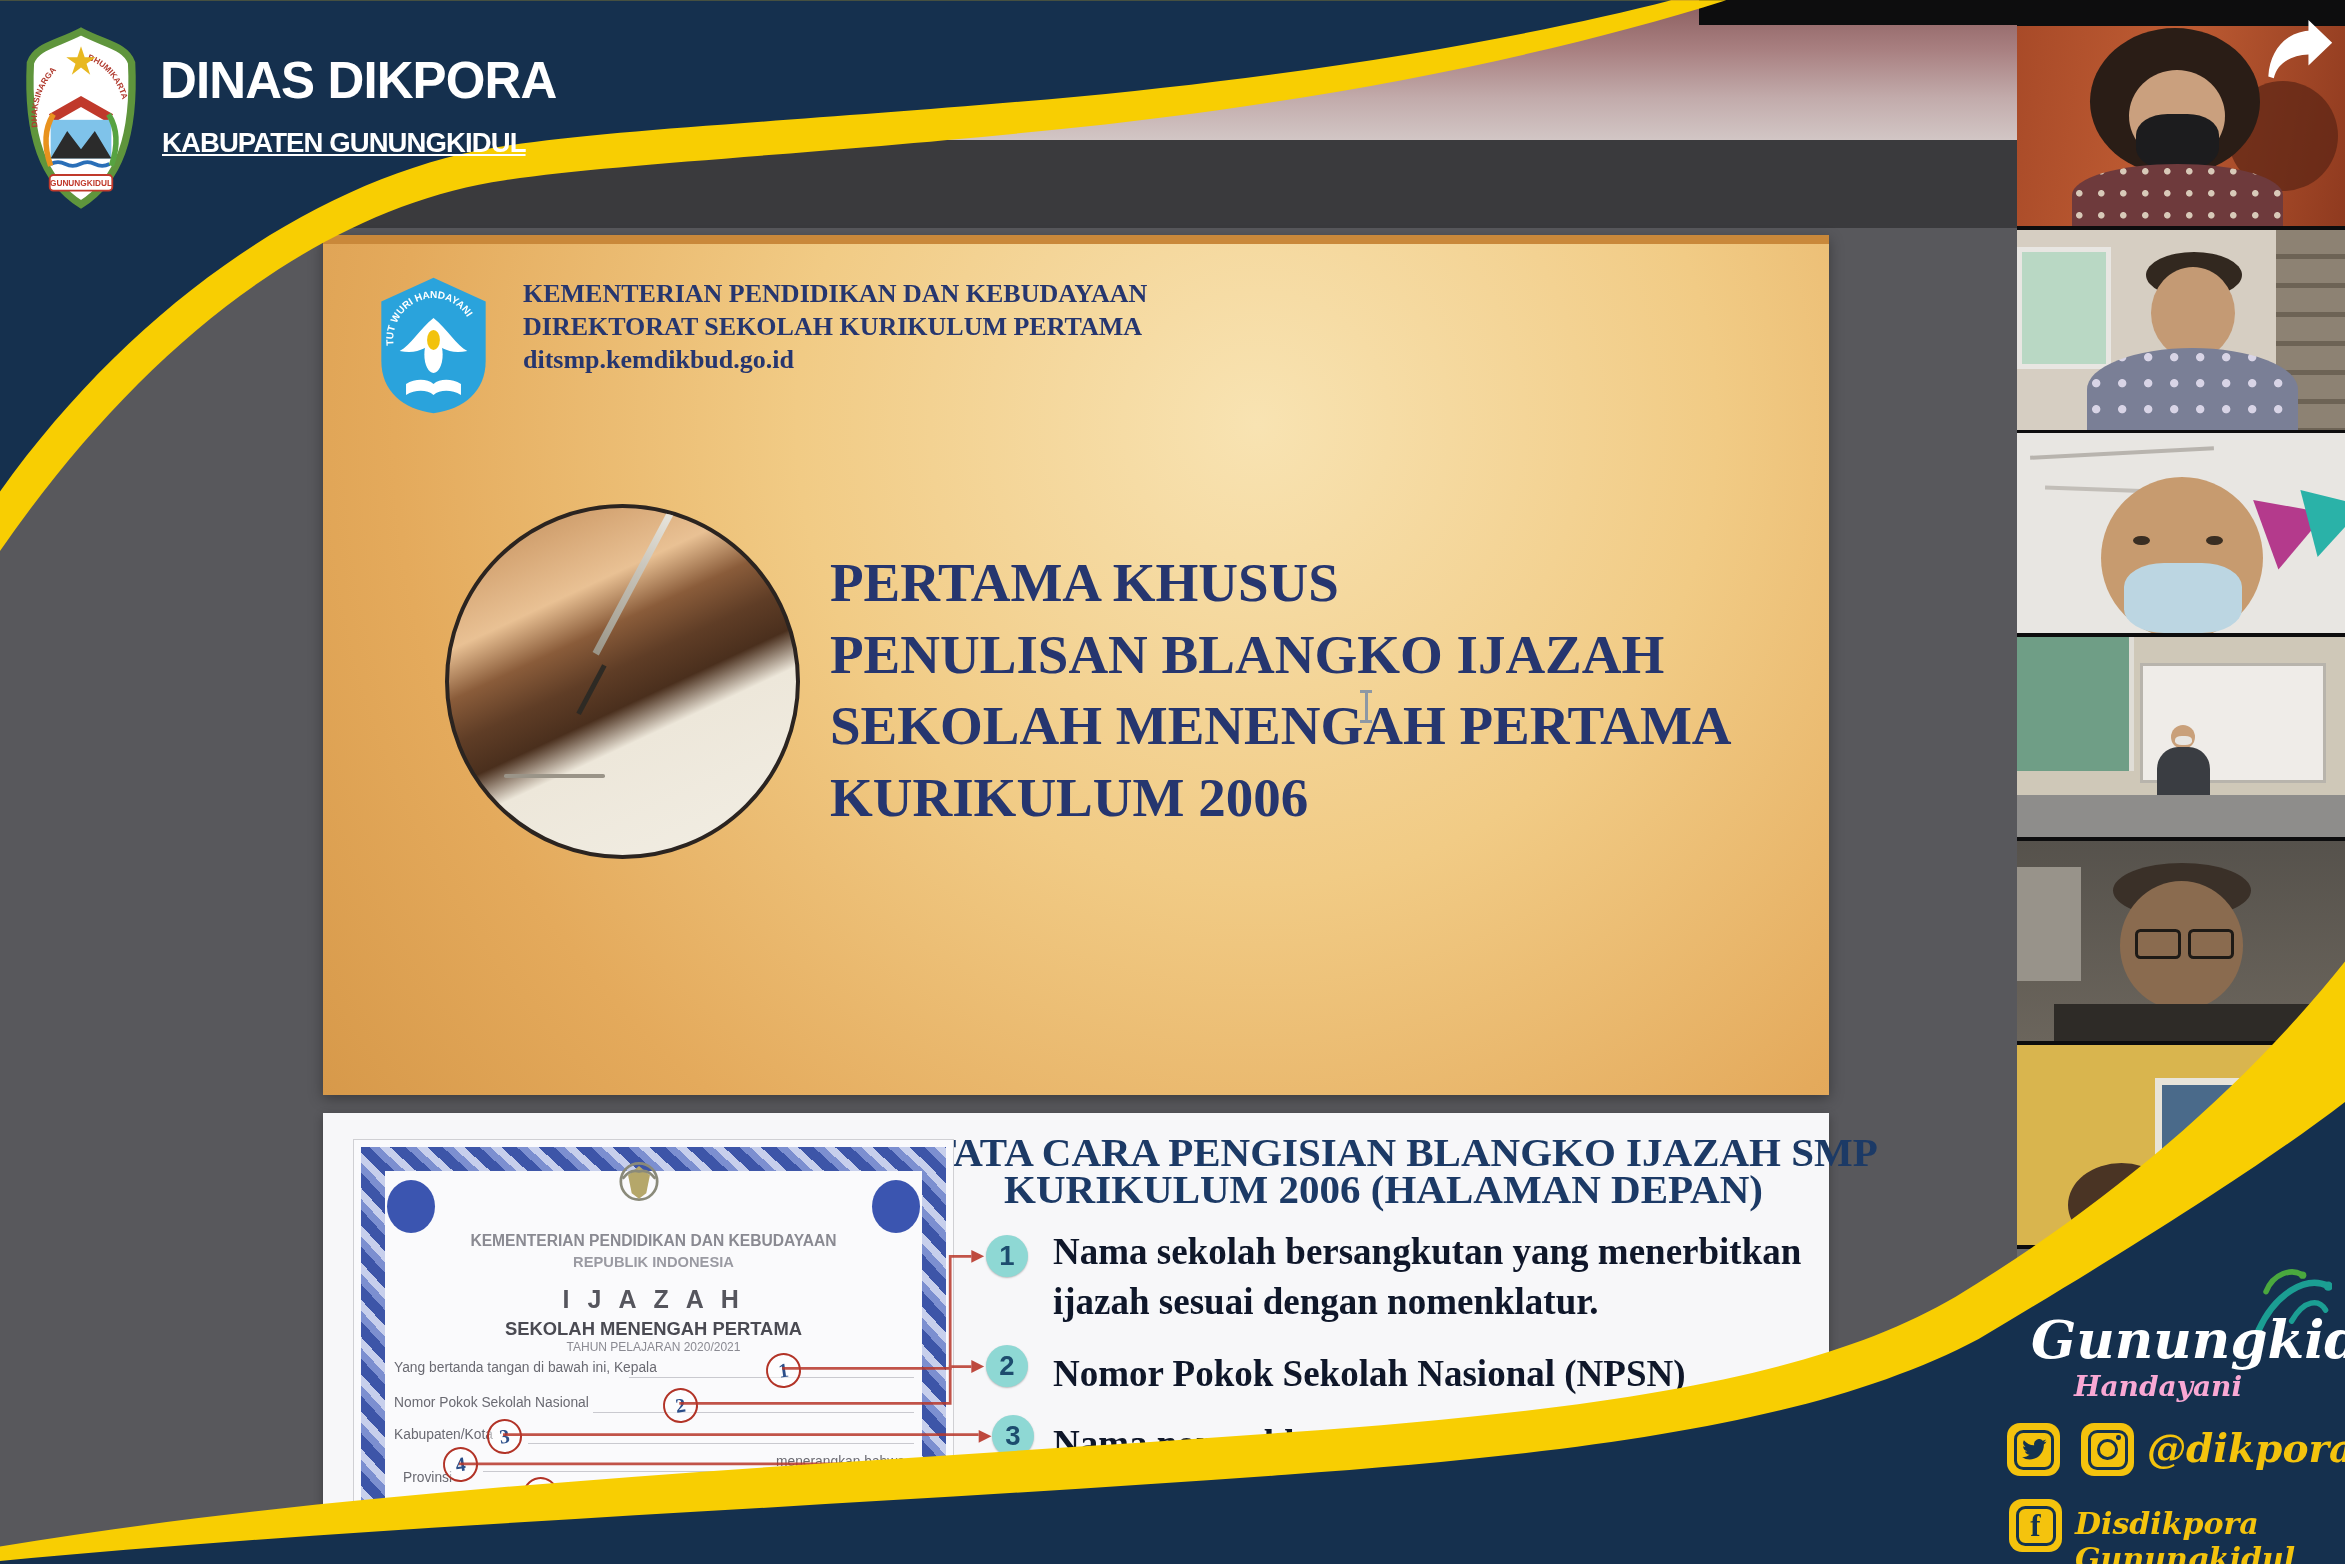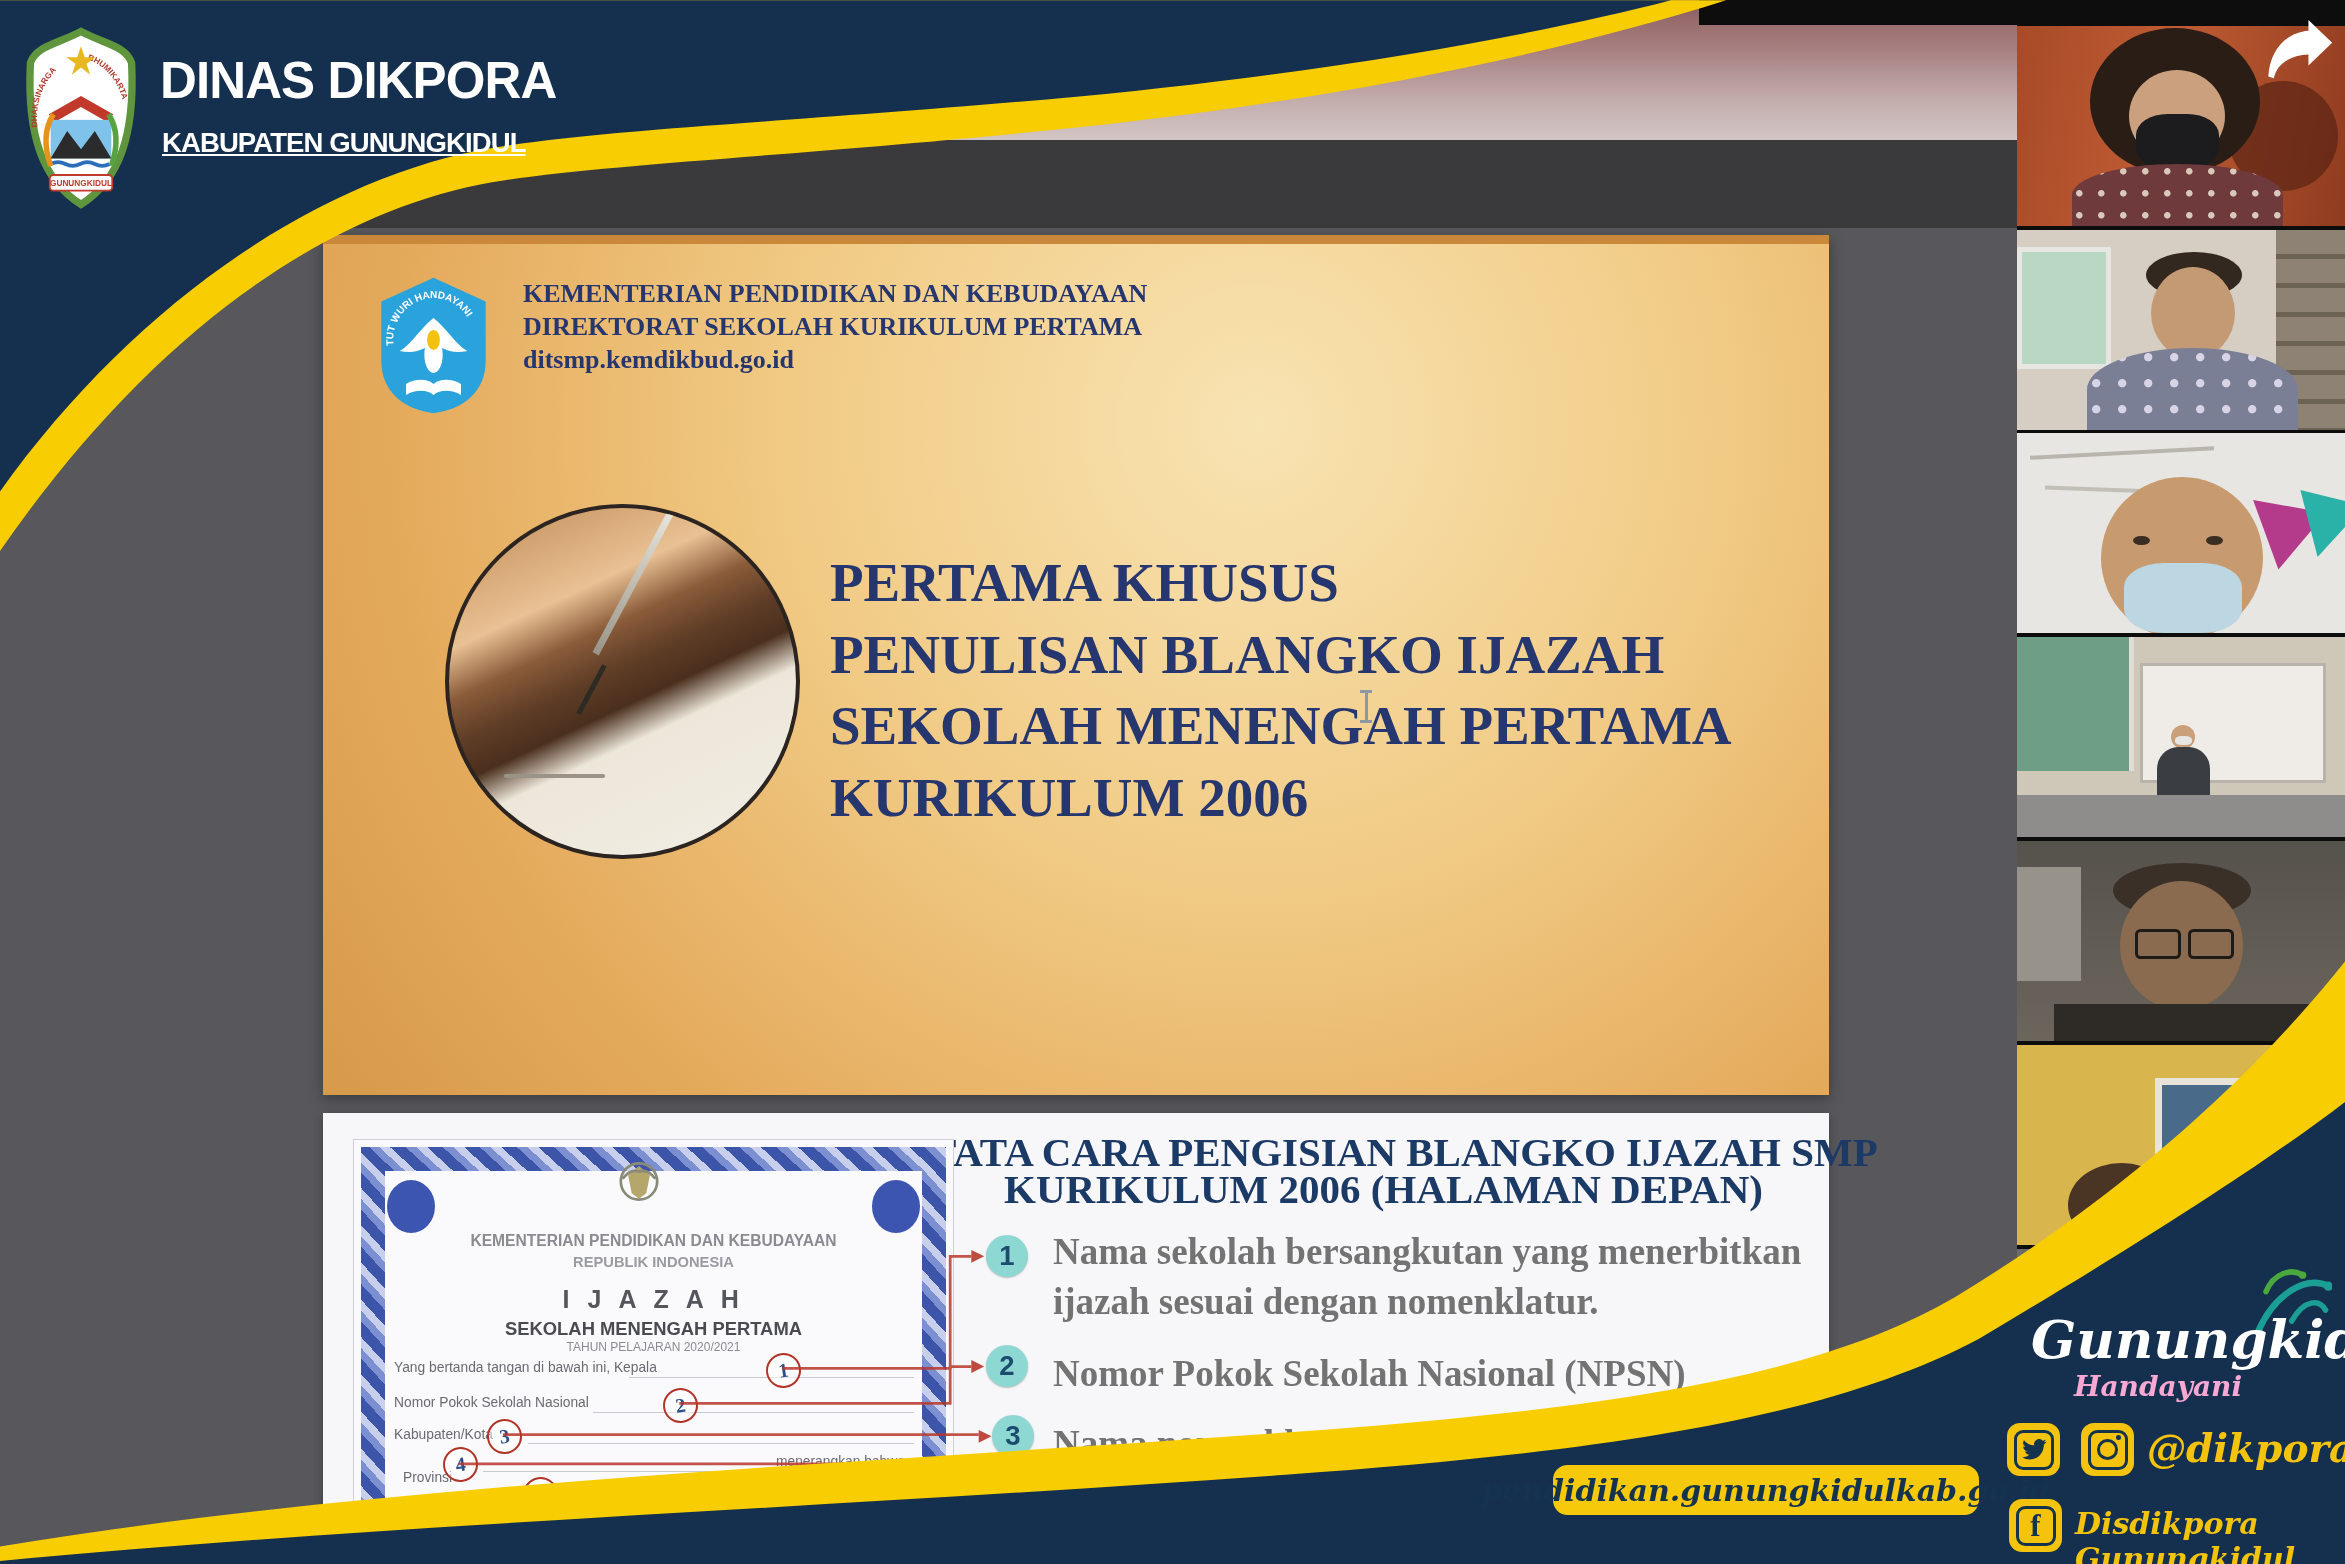--- a/index.html
+++ b/index.html
@@ -26,21 +26,21 @@
   .pen{position:absolute;left:184px;top:-18.4px;width:7.3px;height:174px;background:linear-gradient(#efece4,#9a9588);transform:rotate(28deg);}
   .pen-tip{position:absolute;left:140px;top:154px;width:4.6px;height:55px;background:#2e2a24;transform:rotate(28deg);}
   .pencil-line{position:absolute;left:55px;top:266px;width:101px;height:3.7px;background:#9a9488;border-radius:1.8px;}
   .text-cursor{position:absolute;left:1042px;top:455px;width:2.8px;height:33px;background:#8d98a5;}
   .text-cursor::before,.text-cursor::after{content:"";position:absolute;left:-4.6px;width:12px;height:2.8px;background:#8d98a5;}
   .text-cursor::after{bottom:0;}
   
   .slide2{left:323px;top:1113px;width:1506px;height:452px;background:#f7f7f9;box-shadow:0 2.8px 9.2px rgba(0,0,0,.3);}
   .s2-title{position:absolute;left:606px;width:909px;text-align:center;color:#1c3a66;font-family:"Liberation Serif",serif;font-weight:bold;font-size:41px;white-space:nowrap;}
   .item-circle{position:absolute;width:42px;height:42px;border-radius:50%;background:#8ed8d4;color:#1d4c6e;font-weight:bold;font-size:27.5px;display:flex;align-items:center;justify-content:center;box-shadow:0 0.9px 1.8px rgba(0,0,0,.25);}
-  .item-text{position:absolute;left:730px;width:771px;color:#737373;font-family:"Liberation Serif",serif;font-weight:bold;font-size:37px;line-height:50px;}
+  .item-text{position:absolute;left:730px;width:771px;color:#0f172a;font-family:"Liberation Serif",serif;font-weight:bold;font-size:37px;line-height:50px;}
   
   .cert{position:absolute;left:31px;top:27px;width:599px;height:425px;background:#fafafc;outline:0.9px solid #d0d0d4;overflow:hidden;}
   .cert-border{position:absolute;inset:7.3px;border:24px solid;border-image:repeating-linear-gradient(45deg,#3d55a8 0 11px,#7c8fd0 11px 18.4px,#c7cfec 18.4px 26px) 26;}
   .cert-corner{position:absolute;width:48px;height:53px;border-radius:50%;background:#3b55b0;}
   .cert-text{position:absolute;width:100%;text-align:center;font-family:"Liberation Sans",sans-serif;}
   .cert-label{position:absolute;left:40px;color:#6a6a72;font-size:13.8px;white-space:nowrap;}
   .cert-uline{position:absolute;height:0;border-bottom:1.8px solid #c9c9cf;}
   .red-num{position:absolute;width:31px;height:31px;border:2.8px solid #b23327;border-radius:50%;color:#2c4f8a;font-family:"Liberation Serif",serif;font-weight:bold;font-size:20px;display:flex;align-items:center;justify-content:center;transform:rotate(-8deg);background:rgba(255,255,255,.5);}
   
   .video-strip{left:2017px;top:0;width:329px;height:1565px;background:#0d0d0e;}
@@ -257,23 +257,20 @@
     <polygon points="30,144 48,114 63,134 78,114 96,144" fill="#2b2b2b"></polygon>
     <path d="M30,150 Q38,146 46,150 T62,150 T78,150 T94,150" fill="none" stroke="#2a6fb8" stroke-width="4"></path>
     <path d="M30,152 C23,132 23,112 33,96" fill="none" stroke="#e8921e" stroke-width="6"></path>
     <path d="M96,152 C103,132 103,112 93,96" fill="none" stroke="#57a341" stroke-width="6"></path>
     <rect x="29" y="162" width="68" height="17" rx="4" fill="#ffffff" stroke="#c0392b" stroke-width="2"></rect>
     <text x="63" y="174" text-anchor="middle" font-size="9" font-weight="bold" fill="#c0392b" font-family="Liberation Sans,sans-serif">GUNUNGKIDUL</text>
   </svg>
   <div class="abs agency" style="left:160px;top:51px;font-size:51px;z-index:6;">DINAS DIKPORA</div>
   <div class="abs agency" style="left:162px;top:127px;font-size:27.5px;z-index:6;text-decoration:underline;">KABUPATEN GUNUNGKIDUL</div>
 
-  <div class="abs banner-pill" style="z-index:6;">
-    <span class="script" style="font-size:30px;color:#14334f;">pendidikan.gunungkidulkab.go.id</span>
-  </div>
 
   <svg class="abs" style="left:2255px;top:1264px;z-index:6;" width="77" height="81" viewBox="0 0 84 88">
     <path d="M4,72 C22,32 56,12 80,24" fill="none" stroke="#1b9e93" stroke-width="7" stroke-linecap="round"></path>
     <path d="M40,62 C54,38 70,38 77,50" fill="none" stroke="#1b9e93" stroke-width="6" stroke-linecap="round"></path>
     <path d="M12,30 C20,10 40,4 52,12" fill="none" stroke="#4aa83e" stroke-width="6" stroke-linecap="round"></path>
     <circle cx="80" cy="24" r="5" fill="#1b9e93"></circle>
     <circle cx="52" cy="12" r="4" fill="#4aa83e"></circle>
   </svg>
   <div class="abs script" style="left:2031px;top:1308px;font-size:53px;color:#ffffff;z-index:6;">Gunungkidul</div>
   <div class="abs script" style="left:2074px;top:1370px;font-size:28px;color:#f9a8d4;z-index:6;">Handayani</div>

